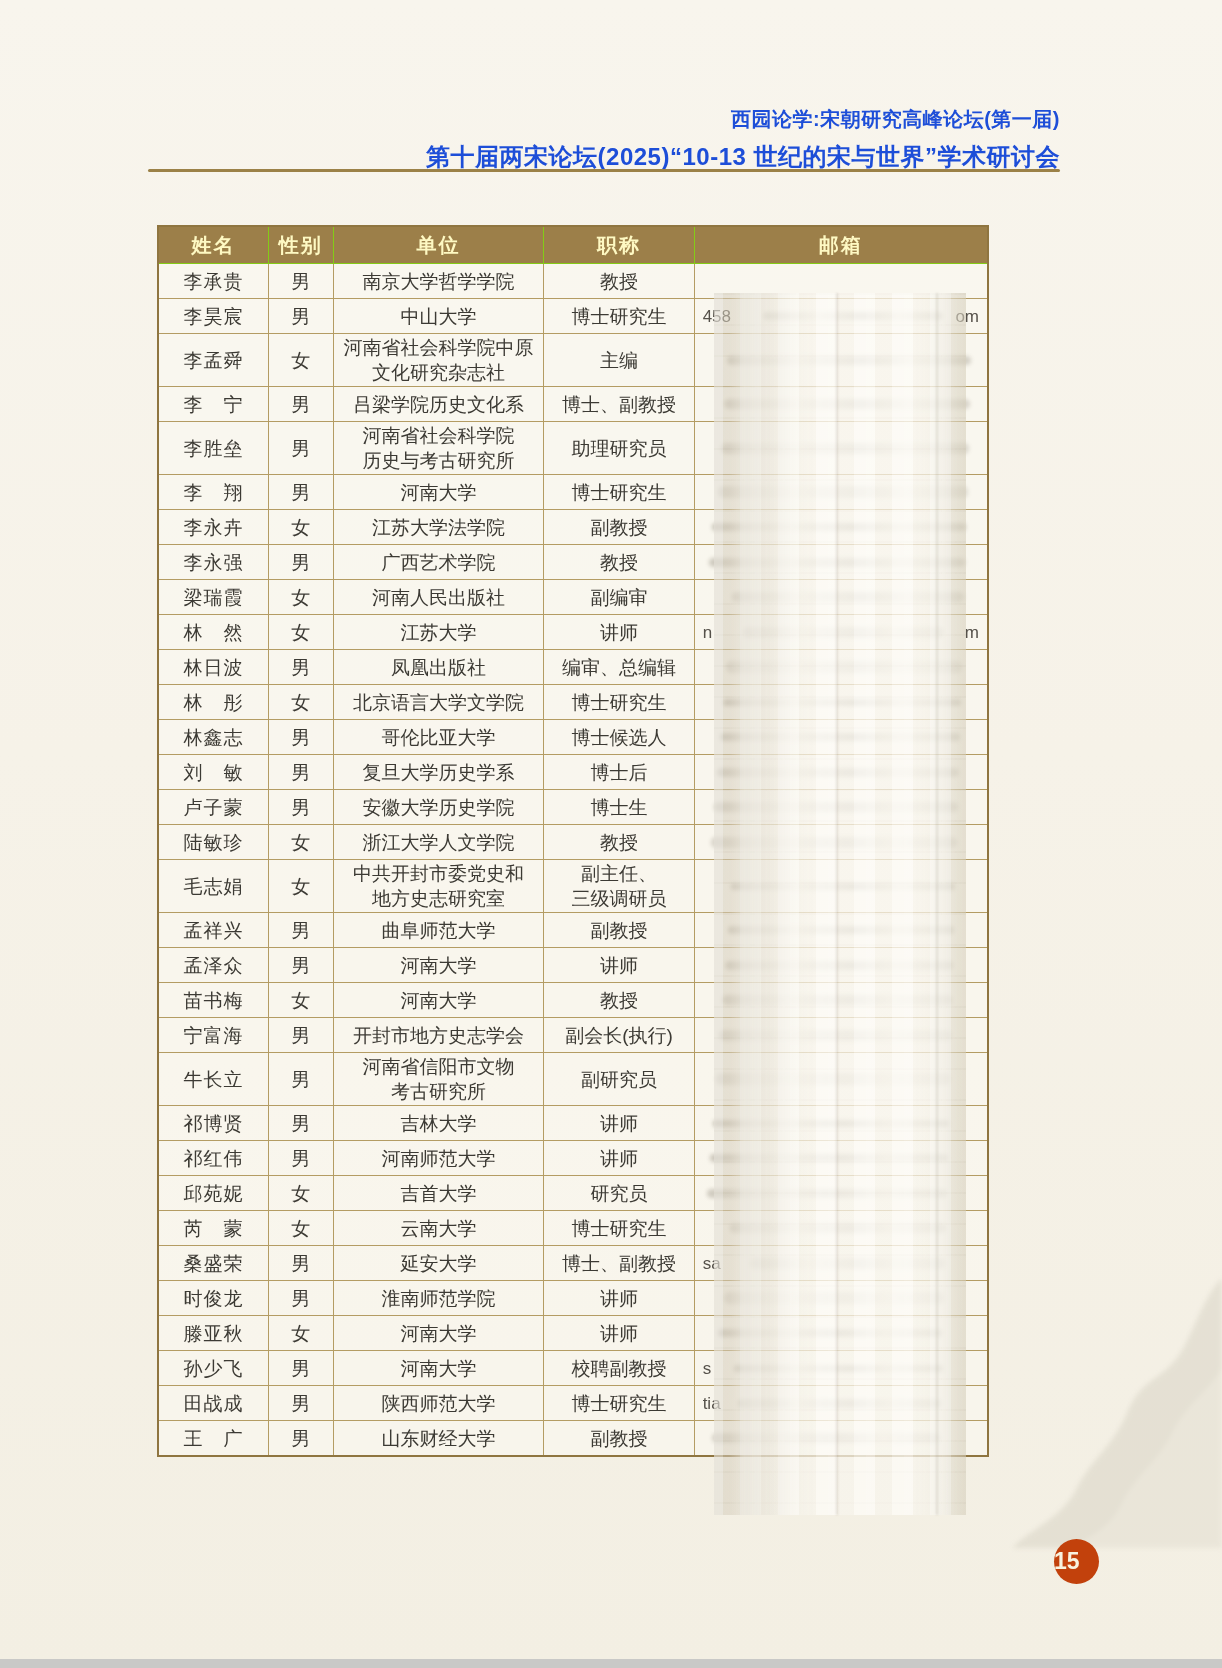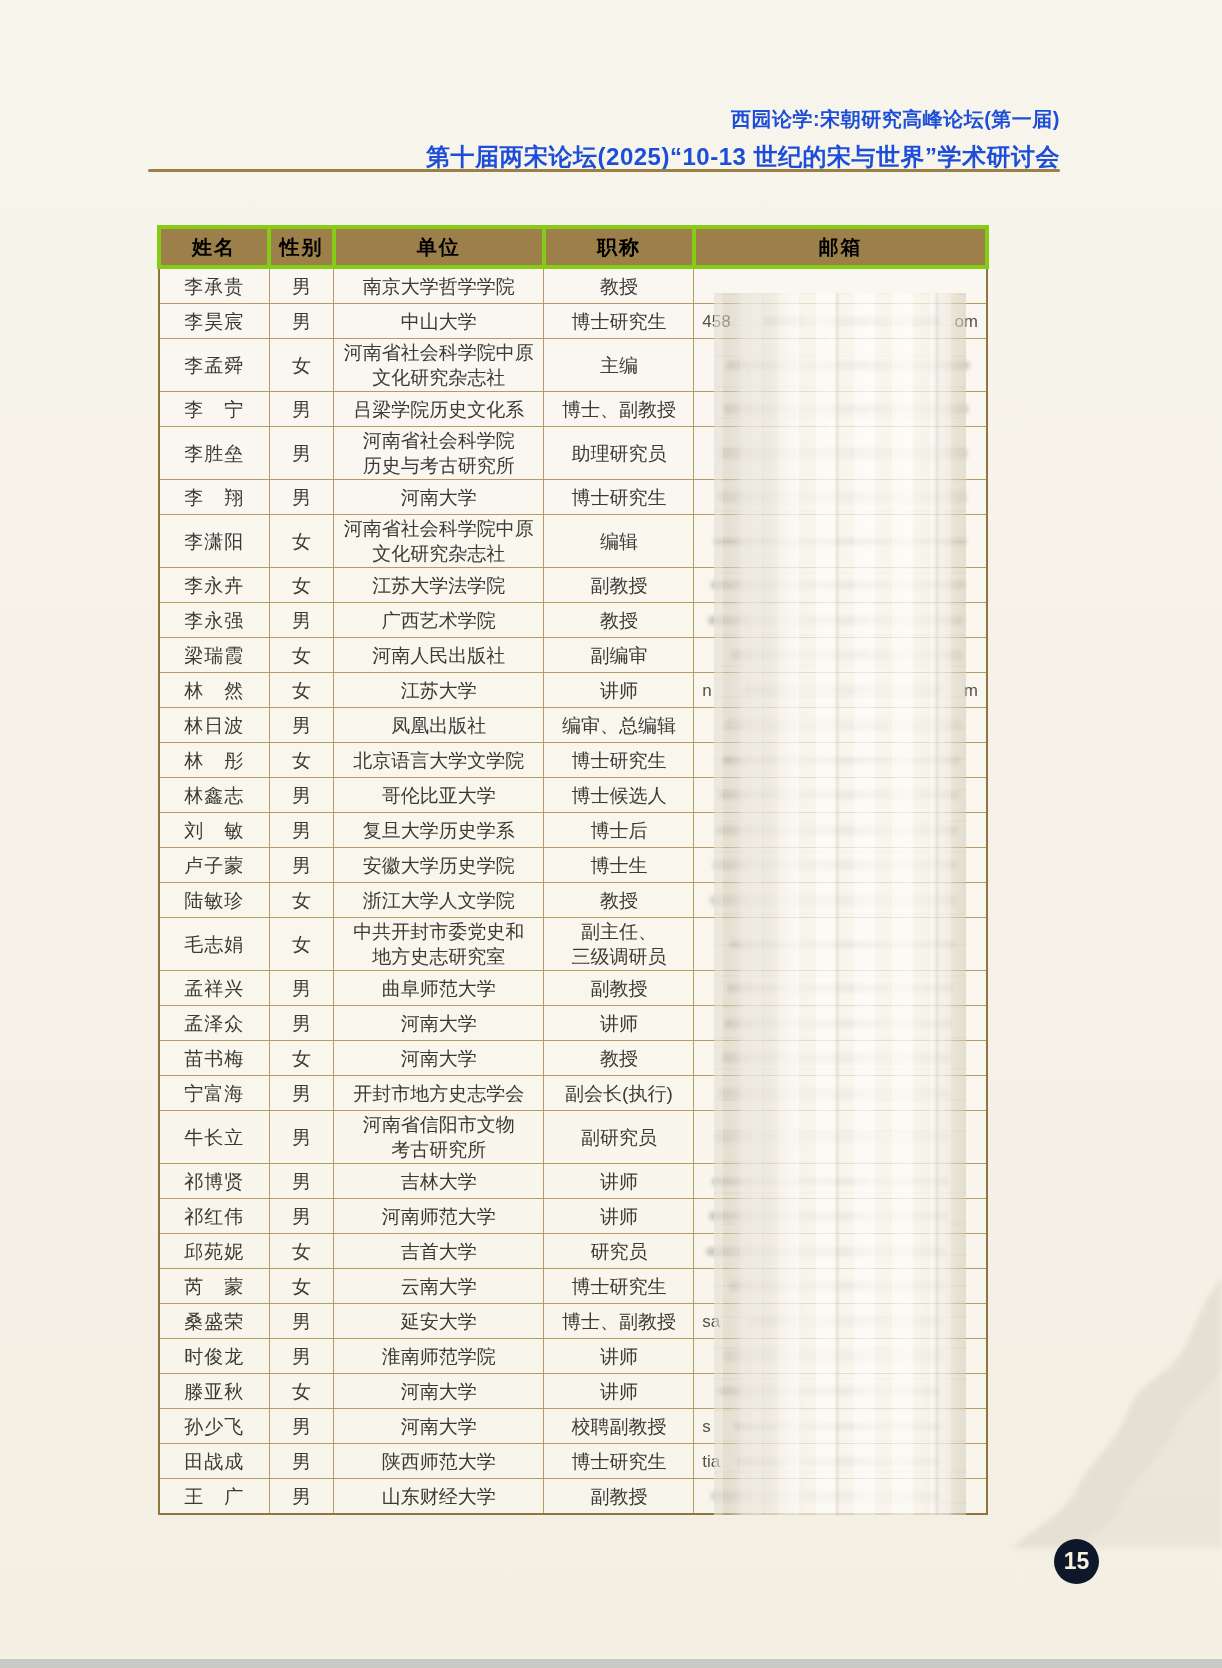--- a/index.html
+++ b/index.html
@@ -17,22 +17,22 @@
   .header-rule{
     position:absolute;left:148px;top:169px;width:912px;height:3px;
     background:#9b8147;border-radius:2px;
   }
   table.roster{
     position:absolute;left:157px;top:225px;width:832px;
     border-collapse:collapse;table-layout:fixed;
     font-size:19px;color:#3c3a34;
   }
   table.roster th{
-    background:#9c7f49;color:#000000;font-weight:600;font-size:20px;
-    height:34px;border:4px solid #84cc16;letter-spacing:2px;
+    background:#9c7f49;color:#fef9c3;font-weight:600;font-size:20px;
+    height:34px;border:1px solid #84cc16;letter-spacing:2px;
   }
   table.roster td{
     border:1px solid #b49c63;height:32px;text-align:center;
     padding:1px 2px;background:rgba(252,249,242,.55);
     white-space:pre-line;line-height:25px;
   }
   table.roster{border:2px solid #8f7540;}
   td.c-name{letter-spacing:1px;}
   td.c-email{position:relative;}
   .email-wrap{display:flex;align-items:center;justify-content:flex-start;
@@ -53,21 +53,21 @@
     filter:blur(.4px);
   }
   .smudge-band:before{content:"";position:absolute;left:122px;top:0;width:2px;height:100%;
     background:rgba(110,98,76,.18);filter:blur(1px);}
   .smudge-band:after{content:"";position:absolute;right:28px;top:0;width:2px;height:100%;
     background:rgba(110,98,76,.16);filter:blur(1px);}
   .mountain-art{position:absolute;right:0;bottom:120px;opacity:.3;filter:blur(2.5px);
     pointer-events:none;}
   .page-circle{
     position:absolute;left:1054px;top:1539px;width:45px;height:45px;border-radius:50%;
-    background:#0f172a;display:flex;align-items:center;justify-content:center;
+    background:#c2410c;display:flex;align-items:center;justify-content:flex-start;
   }
   .page-circle span{color:#f8f2df;font-size:23px;font-weight:600;}
   .bottom-strip{position:absolute;left:0;bottom:0;width:100%;height:9px;background:#c9c9c7;}
 </style>
 </head>
 <body>
 
 <div class="doc-header">
   <div class="line1">西园论学:宋朝研究高峰论坛(第一届)</div>
   <div class="line2">第十届两宋论坛(2025)“10-13 世纪的宋与世界”学术研讨会</div>
@@ -130,28 +130,20 @@
         <td class="c-email"><div class="email-wrap"><span class="email-streak" style="height: 11px; opacity: 0.41; margin-right: 10px; margin-left: 18px;"></span></div></td>
       </tr>
       <tr>
         <td class="c-name">李　翔</td>
         <td class="c-gender">男</td>
         <td class="c-unit">河南大学</td>
         <td class="c-title">博士研究生</td>
         <td class="c-email"><div class="email-wrap"><span class="email-streak" style="height: 12px; opacity: 0.35; margin-right: 11px; margin-left: 15px;"></span></div></td>
       </tr>
       <tr>
-        <td class="c-name">李潇阳</td>
-        <td class="c-gender">女</td>
-        <td class="c-unit">河南省社会科学院中原
-文化研究杂志社</td>
-        <td class="c-title">编辑</td>
-        <td class="c-email"><div class="email-wrap"><span class="email-streak" style="height: 7px; opacity: 0.64; margin-right: 12px; margin-left: 12px;"></span></div></td>
-      </tr>
-      <tr>
         <td class="c-name">李永卉</td>
         <td class="c-gender">女</td>
         <td class="c-unit">江苏大学法学院</td>
         <td class="c-title">副教授</td>
         <td class="c-email"><div class="email-wrap"><span class="email-streak" style="height: 8px; opacity: 0.58; margin-right: 13px; margin-left: 9px;"></span></div></td>
       </tr>
       <tr>
         <td class="c-name">李永强</td>
         <td class="c-gender">男</td>
         <td class="c-unit">广西艺术学院</td>

